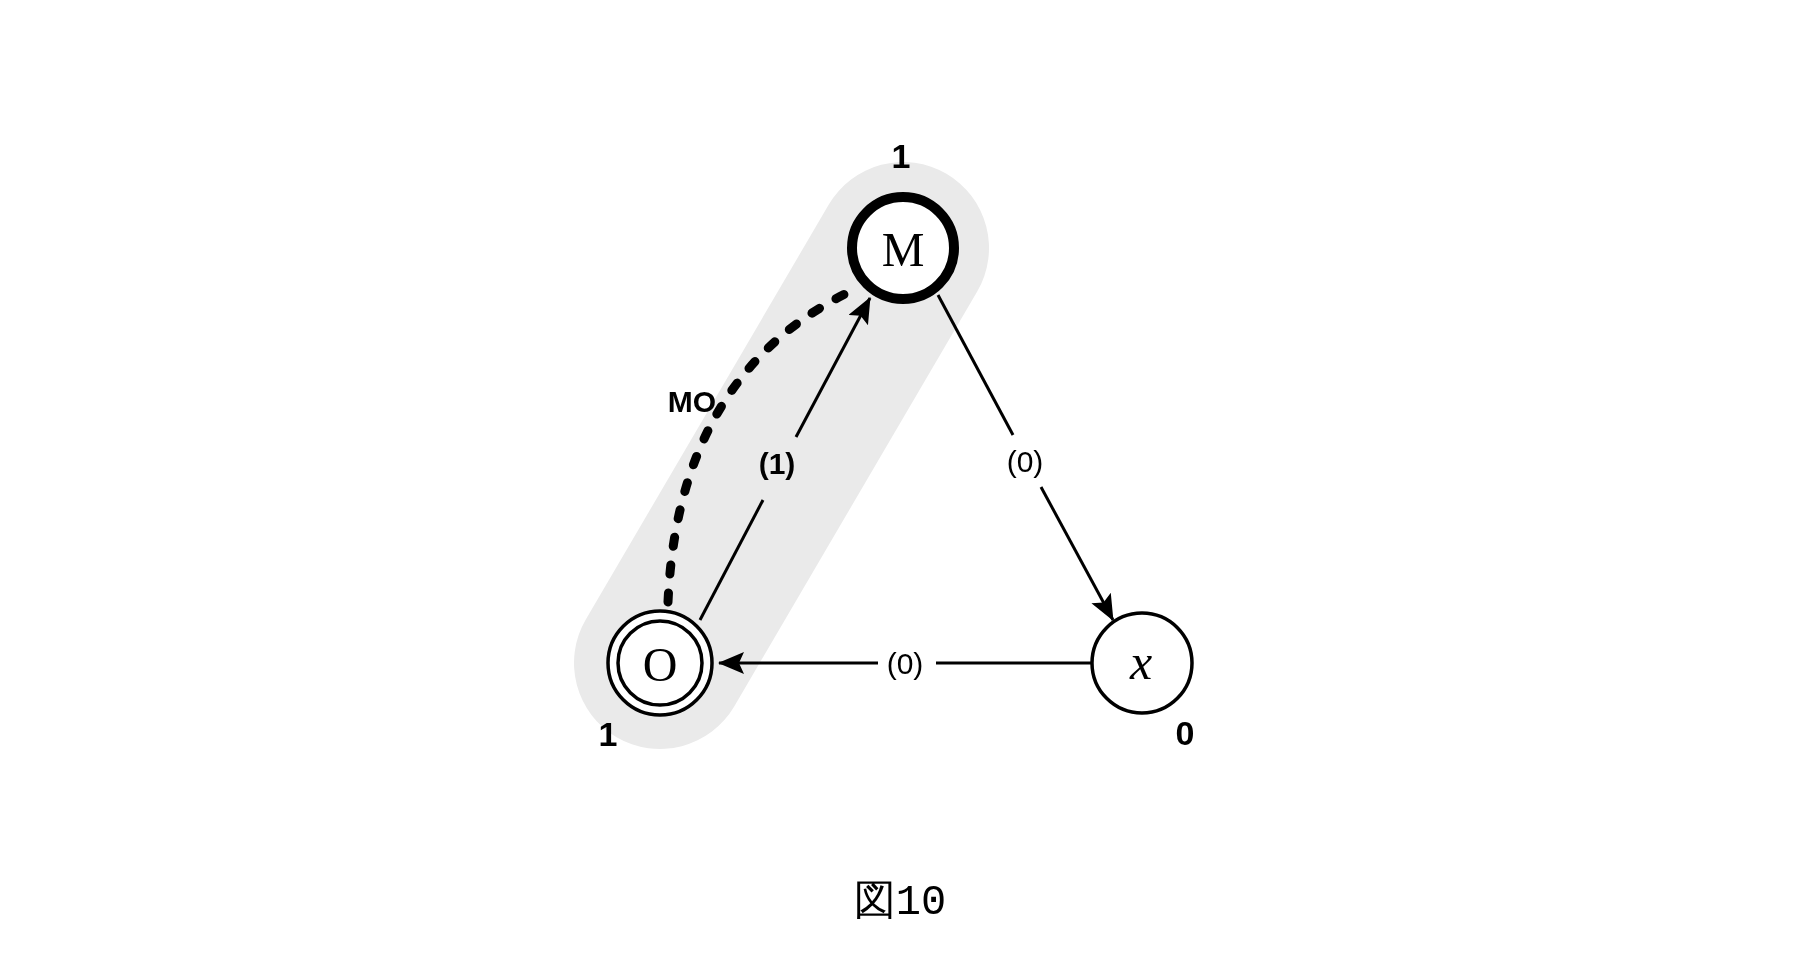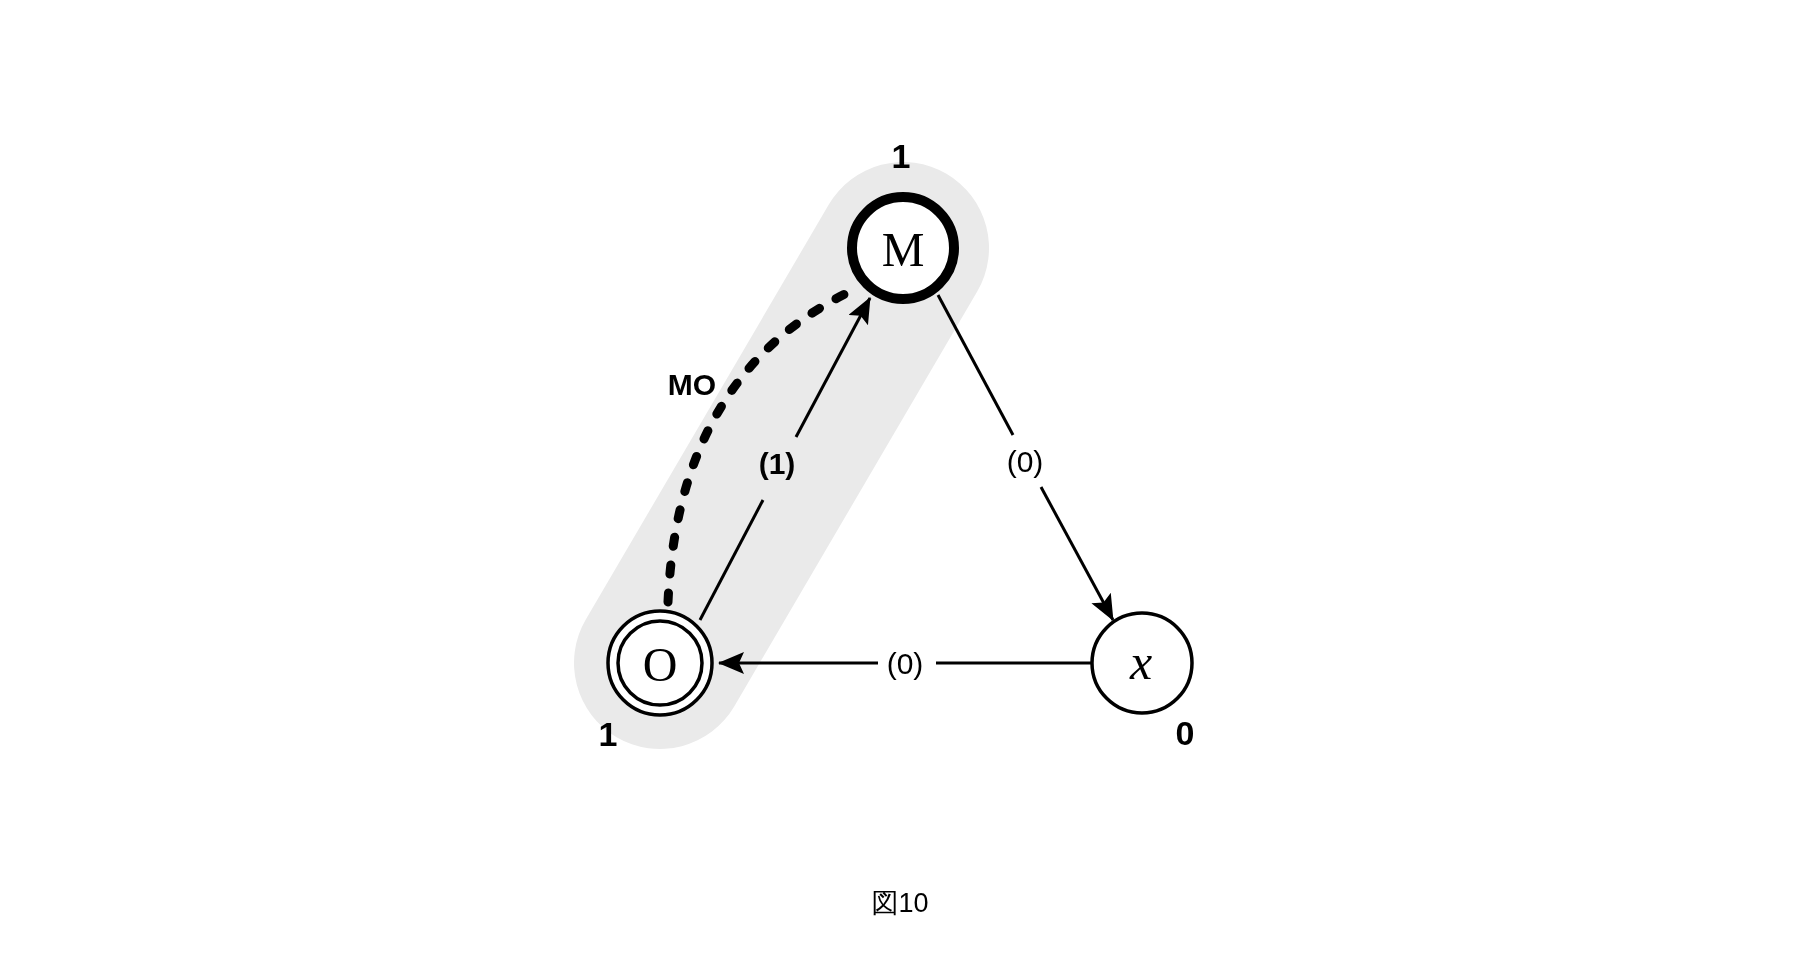--- a/index.html
+++ b/index.html
@@ -62,22 +62,23 @@
   }
   .edge-label-bold {
     font-weight: bold;
     font-size: 30px;
   }
   .edge-label-regular {
     font-weight: normal;
     font-size: 30px;
   }
   .caption {
-    font-size: 27px;
+    font-size: 42px;
     font-weight: normal;
+    font-family: Liberation Mono, monospace;
   }
 </style>
 </head>
 <body>
 
 <div class="canvas">
 
   <svg class="diagram-svg" width="1800" height="980" viewBox="0 0 1800 980">
     <defs>
       <marker id="arrow" markerUnits="userSpaceOnUse" markerWidth="28" markerHeight="24" refX="25" refY="11" orient="auto">
@@ -105,20 +106,20 @@
   </svg>
 
   <div class="label node-letter" style="left:903px; top:250px;">M</div>
   <div class="label node-letter" style="left:660px; top:665px;">O</div>
   <div class="label node-letter italic" style="left:1141px; top:662px;">x</div>
 
   <div class="label state-output" style="left:901px; top:156px;">1</div>
   <div class="label state-output" style="left:608px; top:734px;">1</div>
   <div class="label state-output" style="left:1185px; top:733px;">0</div>
 
-  <div class="label edge-label-bold" style="left:692px; top:385px;">MO</div>
+  <div class="label edge-label-bold" style="left:692px; top:402px;">MO</div>
   <div class="label edge-label-bold" style="left:777px; top:464px;">(1)</div>
   <div class="label edge-label-regular" style="left:1025px; top:462px;">(0)</div>
   <div class="label edge-label-regular" style="left:905px; top:664px;">(0)</div>
 
   <div class="label caption" style="left:900px; top:903px;">図10</div>
 
 </div>
 
 </body></html>

